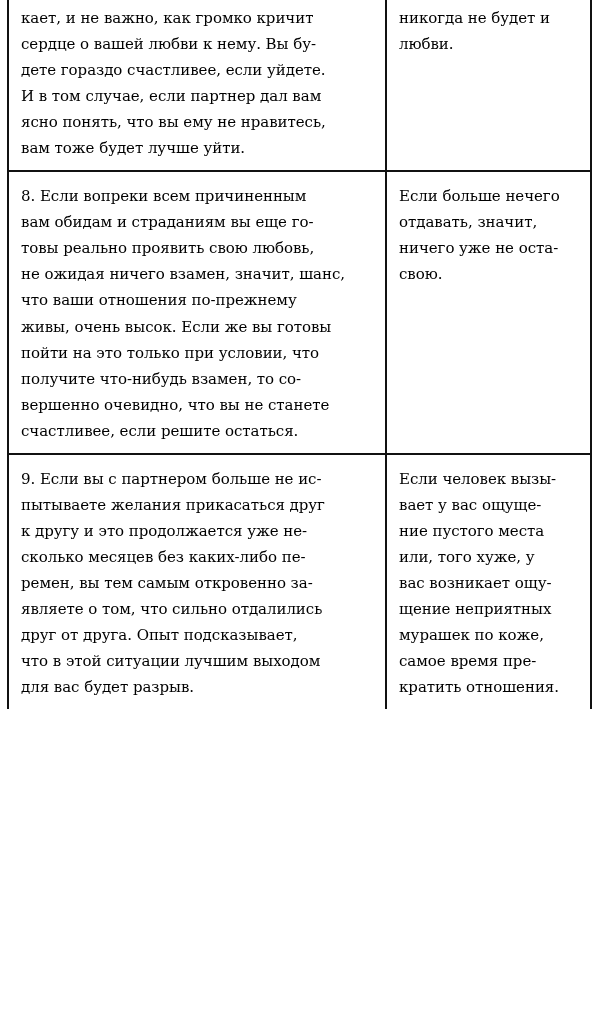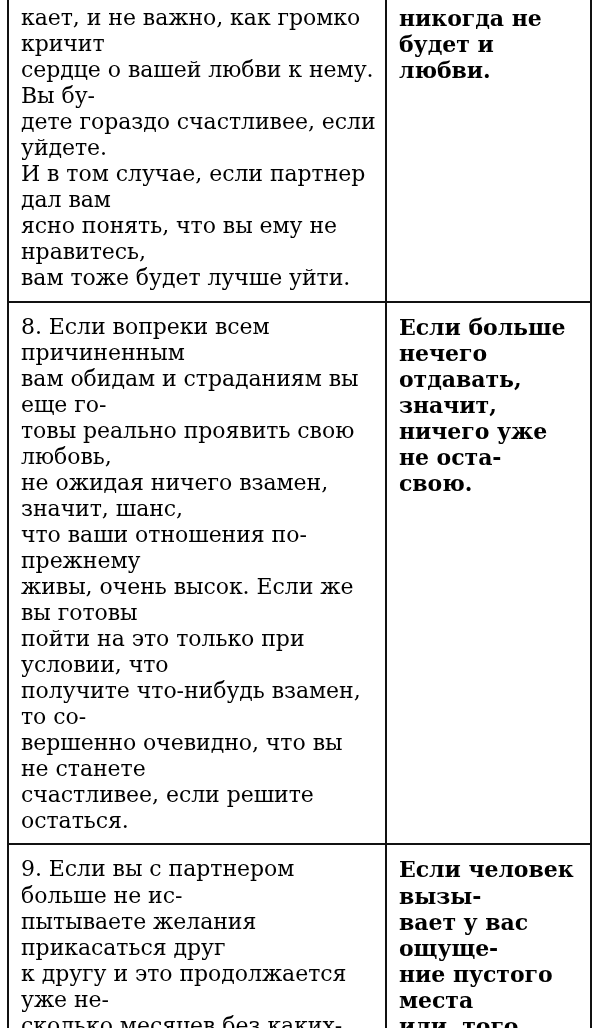--- a/index.html
+++ b/index.html
@@ -47,35 +47,34 @@
     padding: 0;
     background: #ffffff;
   }
 
   
   .doc-table tr.row-cut-top > td {
     border-top: 0;
   }
 
   .cell-text {
-    font-size: 22px;
+    font-size: 15px;
     line-height: 26.05px;
     letter-spacing: -0.05px;
     word-spacing: 0px;
     white-space: pre-line;
     hyphens: none;
   }
 
   .cell-left .cell-text {
     padding: 11px 9px 9px 12px;
   }
 
   .cell-right .cell-text {
     padding: 11px 8px 9px 12px;
-    font-weight: bold;
   }
 
   
   .row-cut-top .cell-left  .cell-text { padding-top: 6px; }
   .row-cut-top .cell-right .cell-text { padding-top: 6px; }
 </style>
 </head>
 <body>
 
 <div class="page">

